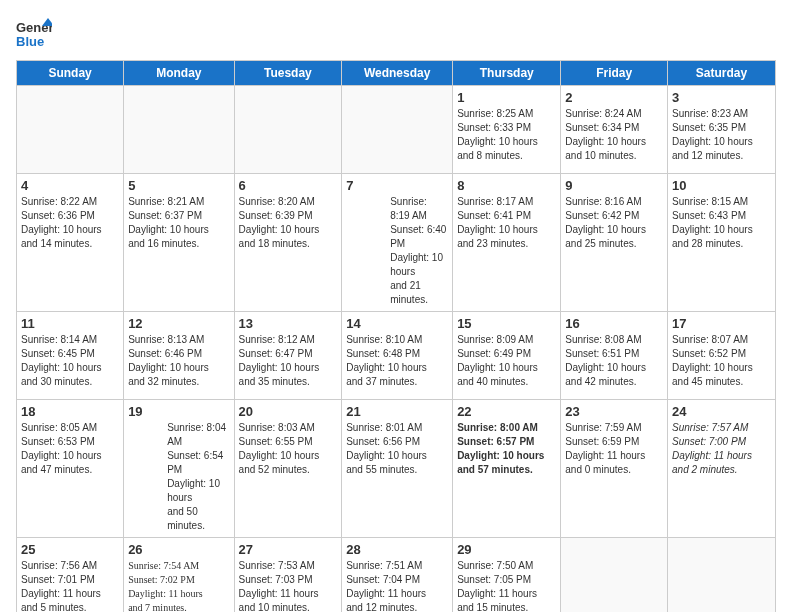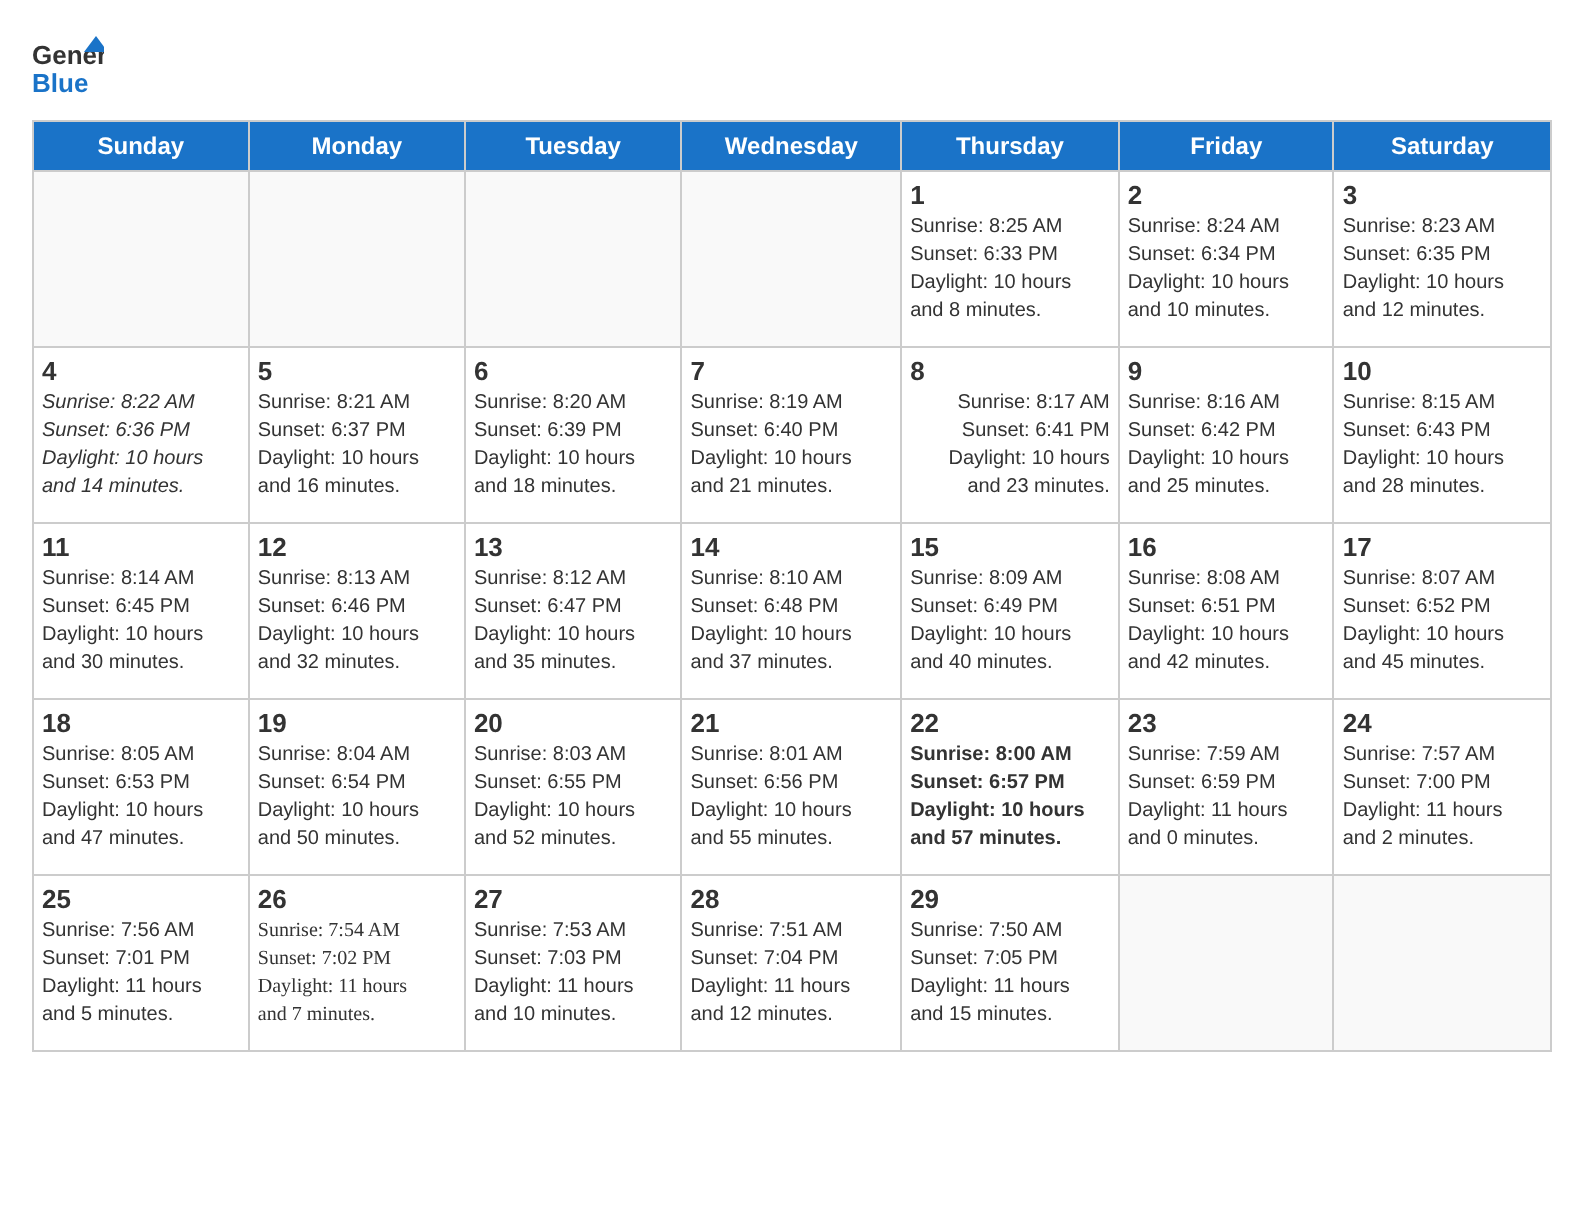--- a/index.html
+++ b/index.html
@@ -126,49 +126,49 @@
           <div class="day-num">3</div>
           <div class="day-info" style="white-space: pre-line;">Sunrise: 8:23 AM
 Sunset: 6:35 PM
 Daylight: 10 hours
 and 12 minutes.</div>
         </td>
       </tr>
       <tr class="week-row">
         <td>
           <div class="day-num">4</div>
-          <div class="day-info" style="white-space: pre-line; font-style: italic;">Sunrise: 8:22 AM
+          <div class="day-info" style="white-space: pre-line;">Sunrise: 8:22 AM
 Sunset: 6:36 PM
 Daylight: 10 hours
 and 14 minutes.</div>
         </td>
         <td>
           <div class="day-num">5</div>
           <div class="day-info" style="white-space: pre-line;">Sunrise: 8:21 AM
 Sunset: 6:37 PM
 Daylight: 10 hours
 and 16 minutes.</div>
         </td>
         <td>
           <div class="day-num">6</div>
           <div class="day-info" style="white-space: pre-line;">Sunrise: 8:20 AM
 Sunset: 6:39 PM
 Daylight: 10 hours
 and 18 minutes.</div>
         </td>
         <td>
           <div class="day-num">7</div>
-          <div class="day-info" style="white-space: pre-line;">Sunrise: 8:19 AM
+          <div class="day-info" style="white-space: pre-line; margin-left: 44px;">Sunrise: 8:19 AM
 Sunset: 6:40 PM
 Daylight: 10 hours
 and 21 minutes.</div>
         </td>
         <td>
           <div class="day-num">8</div>
-          <div class="day-info" style="white-space: pre-line; text-align: right;">Sunrise: 8:17 AM
+          <div class="day-info" style="white-space: pre-line;">Sunrise: 8:17 AM
 Sunset: 6:41 PM
 Daylight: 10 hours
 and 23 minutes.</div>
         </td>
         <td>
           <div class="day-num">9</div>
           <div class="day-info" style="white-space: pre-line;">Sunrise: 8:16 AM
 Sunset: 6:42 PM
 Daylight: 10 hours
 and 25 minutes.</div>
@@ -235,21 +235,21 @@
       <tr class="week-row">
         <td>
           <div class="day-num">18</div>
           <div class="day-info" style="white-space: pre-line;">Sunrise: 8:05 AM
 Sunset: 6:53 PM
 Daylight: 10 hours
 and 47 minutes.</div>
         </td>
         <td>
           <div class="day-num">19</div>
-          <div class="day-info" style="white-space: pre-line;">Sunrise: 8:04 AM
+          <div class="day-info" style="white-space: pre-line; margin-left: 39px;">Sunrise: 8:04 AM
 Sunset: 6:54 PM
 Daylight: 10 hours
 and 50 minutes.</div>
         </td>
         <td>
           <div class="day-num">20</div>
           <div class="day-info" style="white-space: pre-line;">Sunrise: 8:03 AM
 Sunset: 6:55 PM
 Daylight: 10 hours
 and 52 minutes.</div>
@@ -270,21 +270,21 @@
         </td>
         <td>
           <div class="day-num">23</div>
           <div class="day-info" style="white-space: pre-line;">Sunrise: 7:59 AM
 Sunset: 6:59 PM
 Daylight: 11 hours
 and 0 minutes.</div>
         </td>
         <td>
           <div class="day-num">24</div>
-          <div class="day-info" style="white-space: pre-line;">Sunrise: 7:57 AM
+          <div class="day-info" style="white-space: pre-line; font-style: italic;">Sunrise: 7:57 AM
 Sunset: 7:00 PM
 Daylight: 11 hours
 and 2 minutes.</div>
         </td>
       </tr>
       <tr class="week-row">
         <td>
           <div class="day-num">25</div>
           <div class="day-info" style="white-space: pre-line;">Sunrise: 7:56 AM
 Sunset: 7:01 PM

